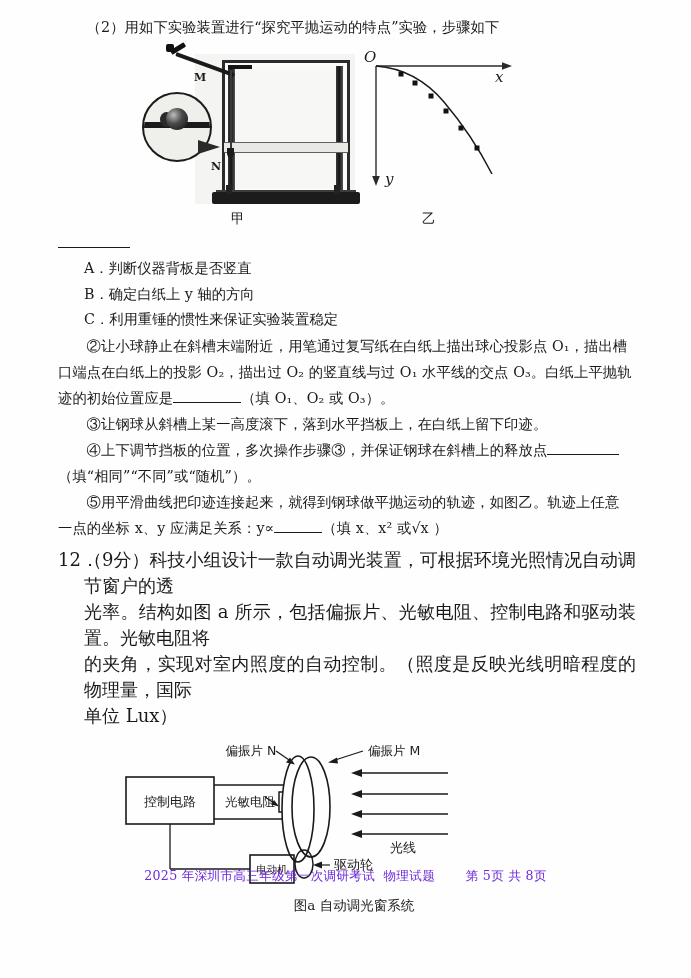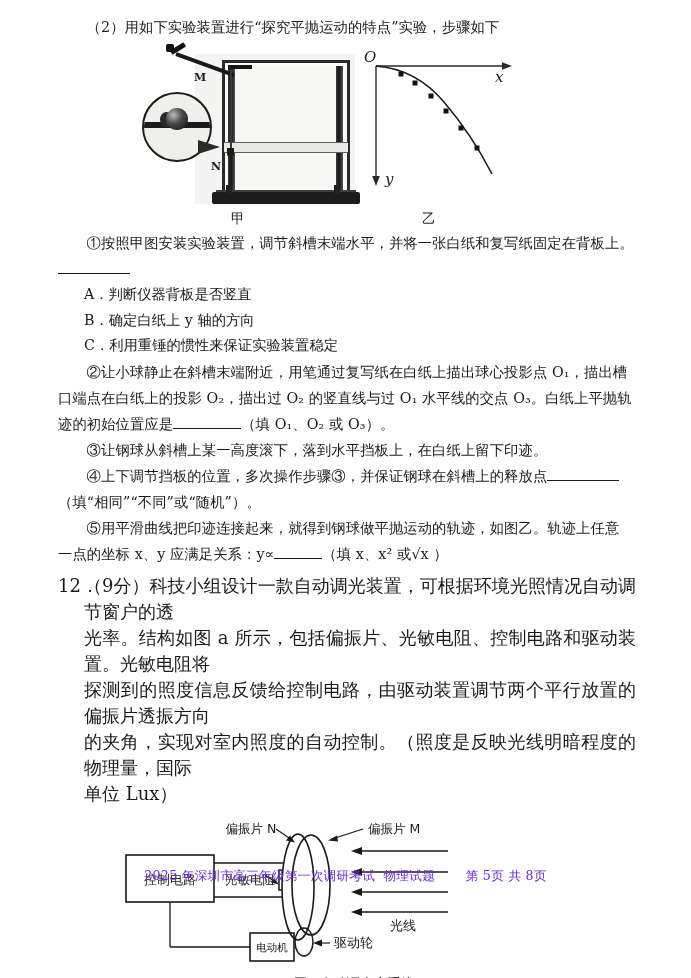--- a/index.html
+++ b/index.html
@@ -343,21 +343,20 @@
           </g>
 
           <text x="0" y="12" font-family="DejaVu Serif, Liberation Serif, serif" font-size="15" font-style="italic" fill="#1a1a1a">O</text>
           <text x="131" y="32" font-family="DejaVu Serif, Liberation Serif, serif" font-size="15" font-style="italic" fill="#1a1a1a">x</text>
           <text x="21" y="134" font-family="DejaVu Serif, Liberation Serif, serif" font-size="15" font-style="italic" fill="#1a1a1a">y</text>
         </svg>
       </div>
       <div class="cap-yi">乙</div>
     </div>
 
-    <p class="para indent2">①按照甲图安装实验装置，调节斜槽末端水平，并将一张白纸和复写纸固定在背板上。</p>
     <p class="para noindent"><span class="blank-line bl-long"></span></p>
 
     <p class="opt">A．判断仪器背板是否竖直</p>
     <p class="opt">B．确定白纸上 y 轴的方向</p>
     <p class="opt">C．利用重锤的惯性来保证实验装置稳定</p>
 
     <p class="para indent2">②让小球静止在斜槽末端附近，用笔通过复写纸在白纸上描出球心投影点 O₁，描出槽</p>
     <p class="para noindent">口端点在白纸上的投影 O₂，描出过 O₂ 的竖直线与过 O₁ 水平线的交点 O₃。白纸上平抛轨</p>
     <p class="para noindent"><span>迹的初始位置应是</span><span class="blank-line bl-med"></span><span>（填 O₁、O₂ 或 O₃）。</span></p>
 
@@ -370,24 +369,20 @@
     <p class="para noindent"><span>一点的坐标 x、y 应满足关系：y∝</span><span class="blank-line bl-short"></span><span>（填 x、x² 或√x ）</span></p>
 
     <div class="q12">
       <div class="q12-row">
         <div class="q12-num">12．</div>
         <div class="q12-body">（9分）科技小组设计一款自动调光装置，可根据环境光照情况自动调节窗户的透</div>
       </div>
       <div class="q12-row">
         <div class="q12-num"></div>
         <div class="q12-body">光率。结构如图 a 所示，包括偏振片、光敏电阻、控制电路和驱动装置。光敏电阻将</div>
-      </div>
-      <div class="q12-row">
-        <div class="q12-num"></div>
-        <div class="q12-body">探测到的照度信息反馈给控制电路，由驱动装置调节两个平行放置的偏振片透振方向</div>
       </div>
       <div class="q12-row">
         <div class="q12-num"></div>
         <div class="q12-body">的夹角，实现对室内照度的自动控制。（照度是反映光线明暗程度的物理量，国际</div>
       </div>
       <div class="q12-row">
         <div class="q12-num"></div>
         <div class="q12-body">单位 Lux）</div>
       </div>
     </div>

